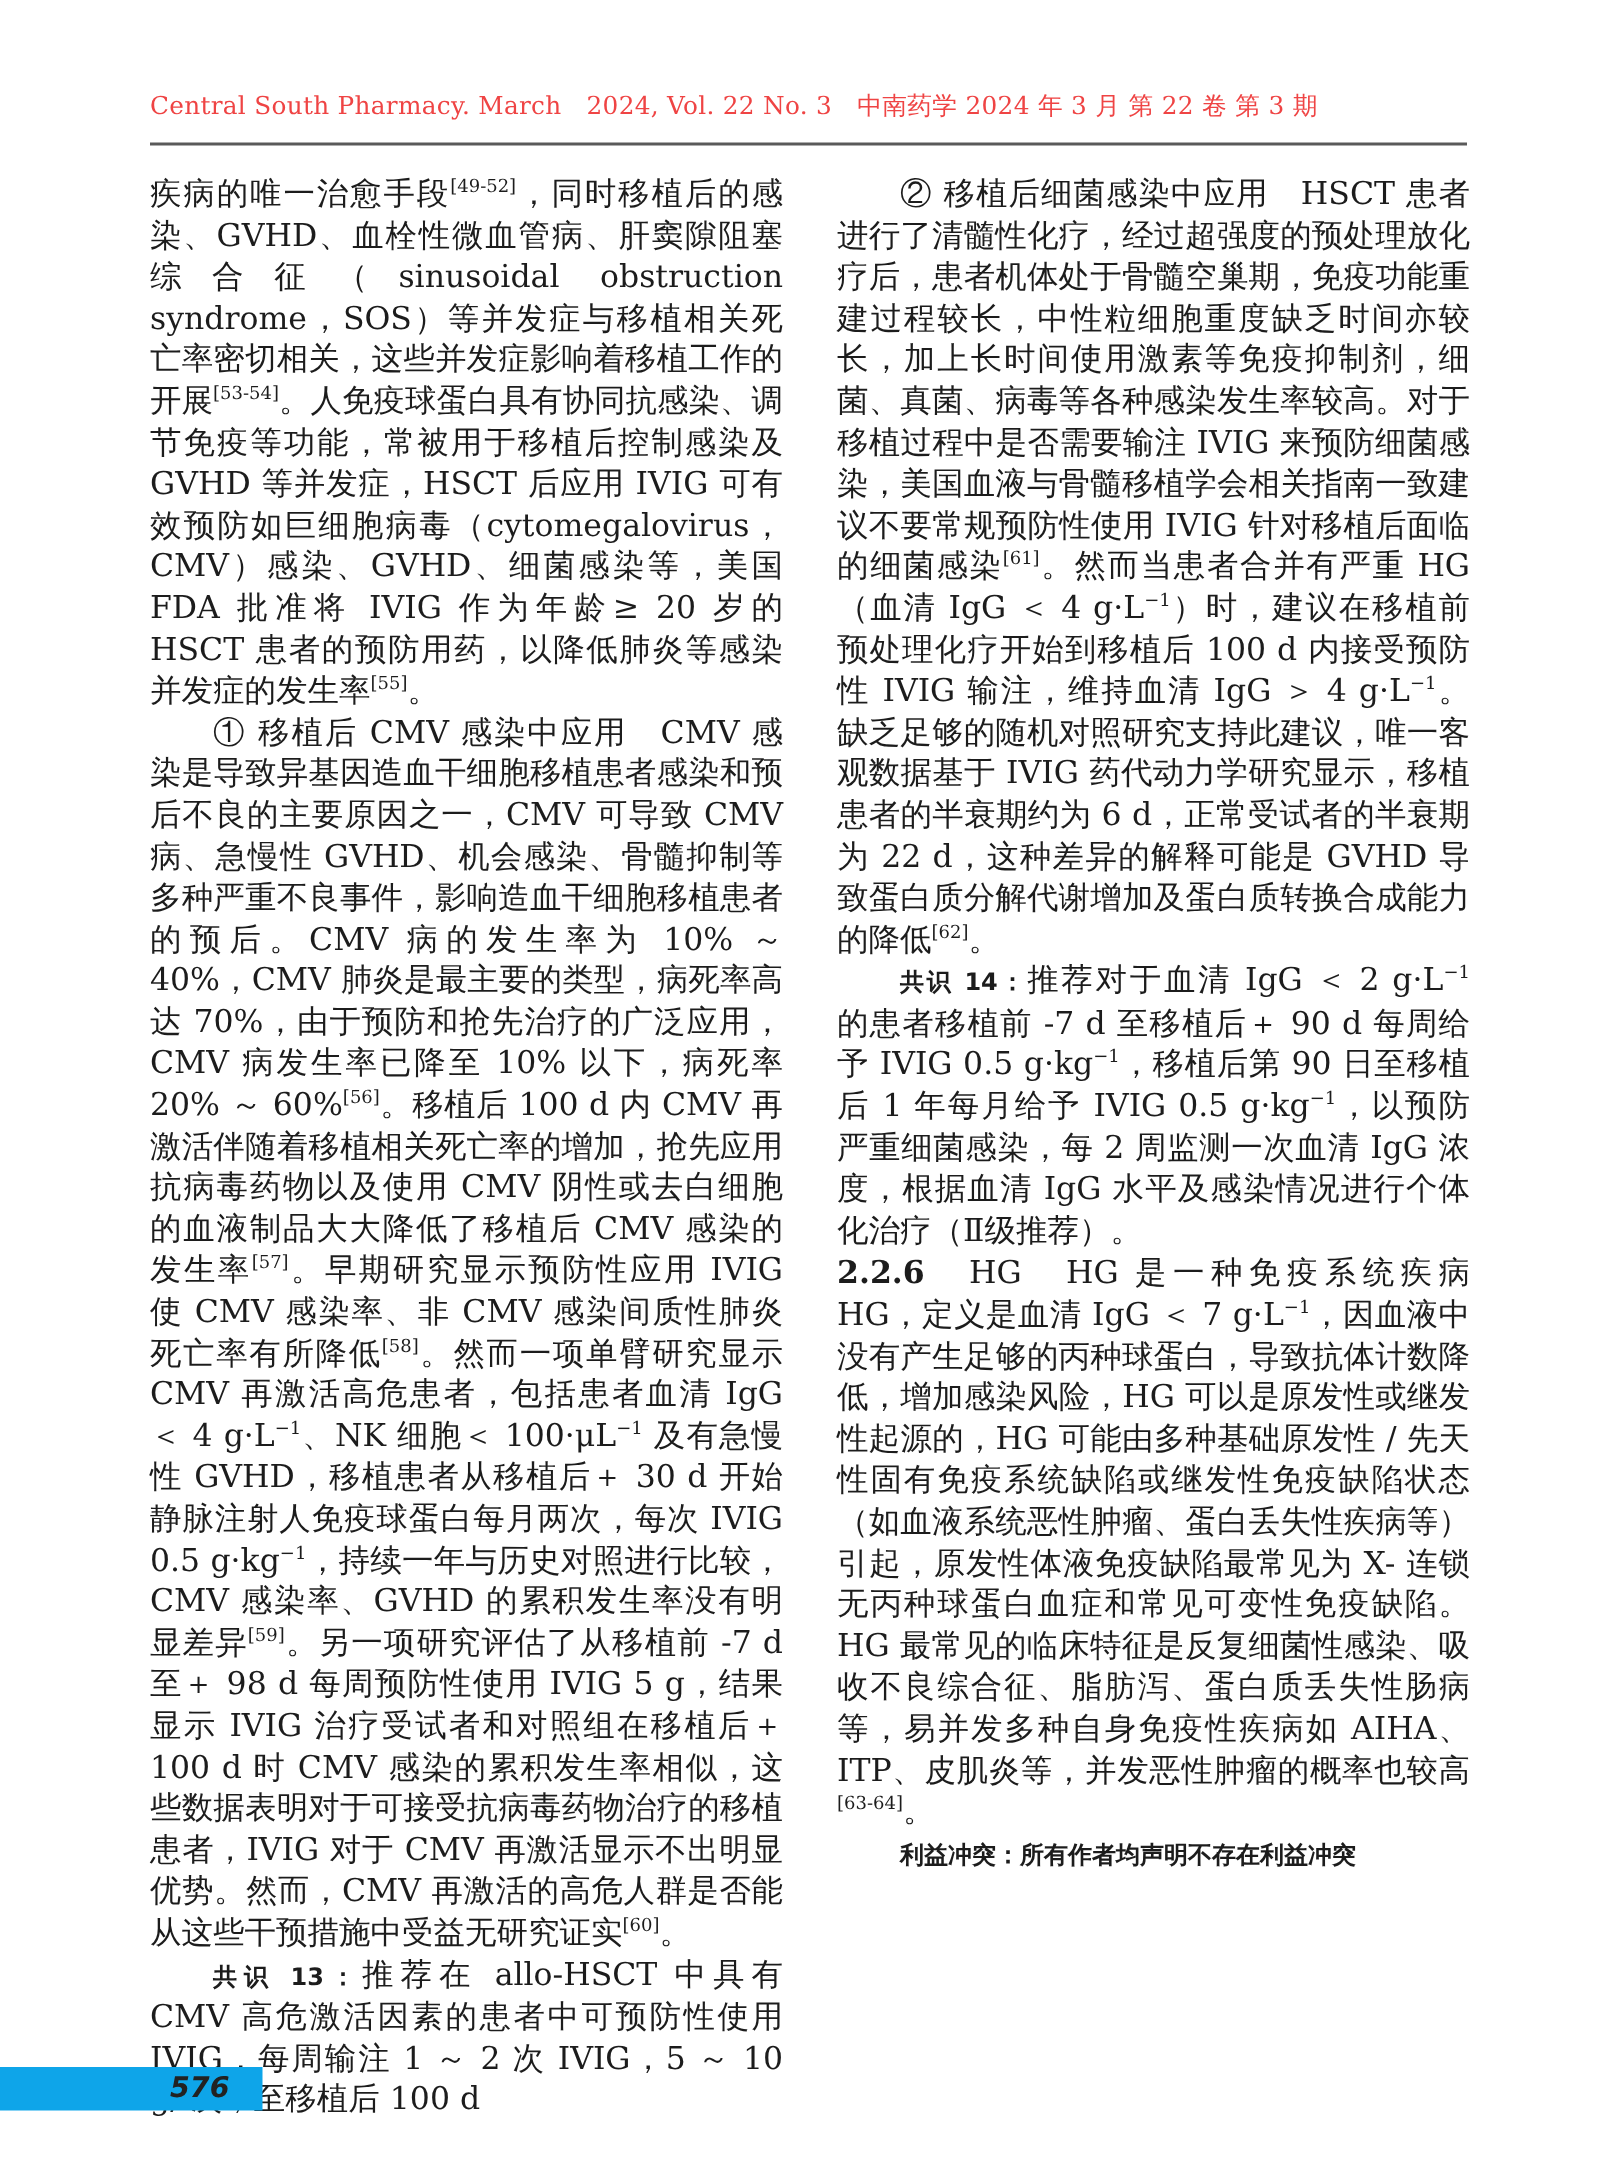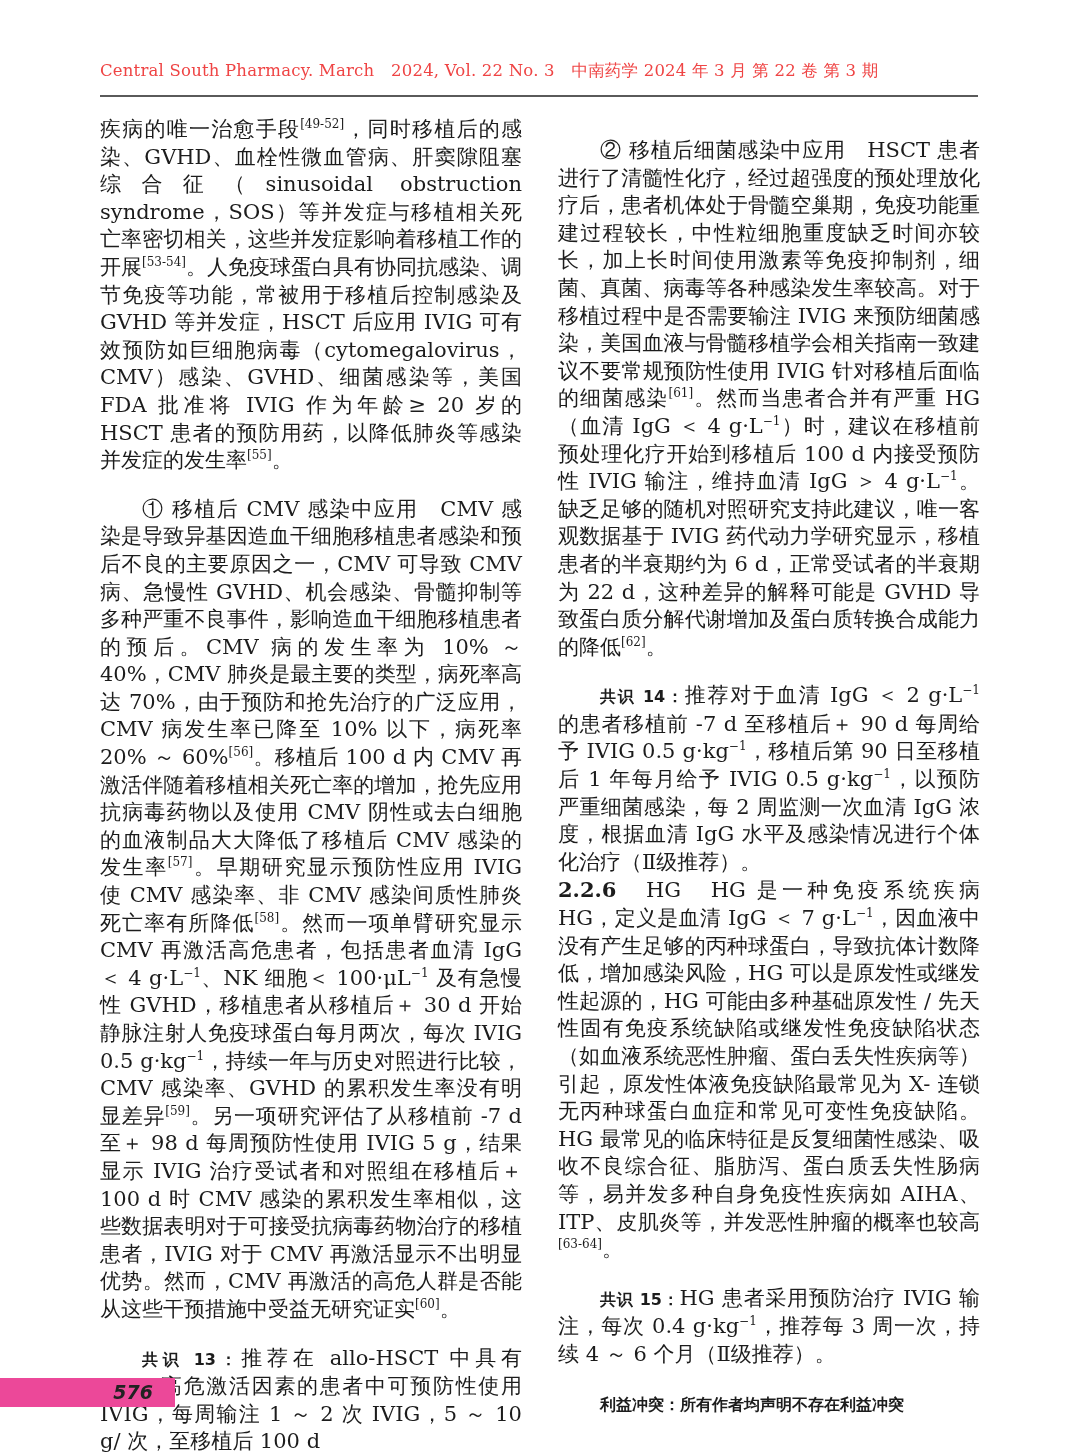--- a/index.html
+++ b/index.html
@@ -16,27 +16,27 @@
   }
   .content{
     position:absolute;left:100px;top:116px;width:880px;
     display:flex;gap:36px;
   }
   .col{
     width:430px;font-size:21px;line-height:27.6px;
     text-align:justify;
   }
   .para{margin:0;}
-  .para.indent{text-indent:2em;margin-top:21px;}
+  .para.indent{text-indent:2em;}
   sup{font-size:12px;line-height:0;vertical-align:super;}
   .b{font-weight:bold;}
   .hei{font-family:"DejaVu Sans","Liberation Sans",sans-serif;font-weight:bold;font-size:16px;}
   .footer-bar{
     position:absolute;left:0;top:1378px;width:175px;height:29px;
-    background:#ec4899;
+    background:#0ea5e9;
   }
   .page-num{
     position:absolute;right:22px;top:0;height:29px;line-height:29px;
     font-family:"DejaVu Sans","Liberation Sans",sans-serif;
     font-weight:bold;font-style:italic;font-size:19px;color:#222;
   }
 </style>
 </head>
 <body>
 
@@ -45,20 +45,19 @@
 <div class="content">
   <div class="col">
       <p class="para"><span>疾病的唯一治愈手段</span><sup>[49-52]</sup><span>，同时移植后的感染、GVHD、血栓性微血管病、肝窦隙阻塞综合征（sinusoidal obstruction syndrome，SOS）等并发症与移植相关死亡率密切相关，这些并发症影响着移植工作的开展</span><sup>[53-54]</sup><span>。人免疫球蛋白具有协同抗感染、调节免疫等功能，常被用于移植后控制感染及 GVHD 等并发症，HSCT 后应用 IVIG 可有效预防如巨细胞病毒（cytomegalovirus，CMV）感染、GVHD、细菌感染等，美国 FDA 批准将 IVIG 作为年龄≥ 20 岁的 HSCT 患者的预防用药，以降低肺炎等感染并发症的发生率</span><sup>[55]</sup><span>。</span></p>
       <p class="para indent"><span>① 移植后 CMV 感染中应用　CMV 感染是导致异基因造血干细胞移植患者感染和预后不良的主要原因之一，CMV 可导致 CMV 病、急慢性 GVHD、机会感染、骨髓抑制等多种严重不良事件，影响造血干细胞移植患者的预后。CMV 病的发生率为 10% ～ 40%，CMV 肺炎是最主要的类型，病死率高达 70%，由于预防和抢先治疗的广泛应用，CMV 病发生率已降至 10% 以下，病死率 20% ～ 60%</span><sup>[56]</sup><span>。移植后 100 d 内 CMV 再激活伴随着移植相关死亡率的增加，抢先应用抗病毒药物以及使用 CMV 阴性或去白细胞的血液制品大大降低了移植后 CMV 感染的发生率</span><sup>[57]</sup><span>。早期研究显示预防性应用 IVIG 使 CMV 感染率、非 CMV 感染间质性肺炎死亡率有所降低</span><sup>[58]</sup><span>。然而一项单臂研究显示 CMV 再激活高危患者，包括患者血清 IgG ＜ 4 g·L</span><sup>−1</sup><span>、NK 细胞＜ 100·μL</span><sup>−1</sup><span> 及有急慢性 GVHD，移植患者从移植后＋ 30 d 开始静脉注射人免疫球蛋白每月两次，每次 IVIG 0.5 g·kg</span><sup>−1</sup><span>，持续一年与历史对照进行比较，CMV 感染率、GVHD 的累积发生率没有明显差异</span><sup>[59]</sup><span>。另一项研究评估了从移植前 -7 d 至＋ 98 d 每周预防性使用 IVIG 5 g，结果显示 IVIG 治疗受试者和对照组在移植后＋ 100 d 时 CMV 感染的累积发生率相似，这些数据表明对于可接受抗病毒药物治疗的移植患者，IVIG 对于 CMV 再激活显示不出明显优势。然而，CMV 再激活的高危人群是否能从这些干预措施中受益无研究证实</span><sup>[60]</sup><span>。</span></p>
       <p class="para indent"><span class="b hei">共识 13：</span><span>推荐在 allo-HSCT 中具有 CMV 高危激活因素的患者中可预防性使用 IVIG，每周输注 1 ～ 2 次 IVIG，5 ～ 10 g/ 次，至移植后 100 d</span></p>
     </div>
   <div class="col">
       <p class="para indent"><span>② 移植后细菌感染中应用　HSCT 患者进行了清髓性化疗，经过超强度的预处理放化疗后，患者机体处于骨髓空巢期，免疫功能重建过程较长，中性粒细胞重度缺乏时间亦较长，加上长时间使用激素等免疫抑制剂，细菌、真菌、病毒等各种感染发生率较高。对于移植过程中是否需要输注 IVIG 来预防细菌感染，美国血液与骨髓移植学会相关指南一致建议不要常规预防性使用 IVIG 针对移植后面临的细菌感染</span><sup>[61]</sup><span>。然而当患者合并有严重 HG（血清 IgG ＜ 4 g·L</span><sup>−1</sup><span>）时，建议在移植前预处理化疗开始到移植后 100 d 内接受预防性 IVIG 输注，维持血清 IgG ＞ 4 g·L</span><sup>−1</sup><span>。缺乏足够的随机对照研究支持此建议，唯一客观数据基于 IVIG 药代动力学研究显示，移植患者的半衰期约为 6 d，正常受试者的半衰期为 22 d，这种差异的解释可能是 GVHD 导致蛋白质分解代谢增加及蛋白质转换合成能力的降低</span><sup>[62]</sup><span>。</span></p>
       <p class="para indent"><span class="b hei">共识 14：</span><span>推荐对于血清 IgG ＜ 2 g·L</span><sup>−1</sup><span> 的患者移植前 -7 d 至移植后＋ 90 d 每周给予 IVIG 0.5 g·kg</span><sup>−1</sup><span>，移植后第 90 日至移植后 1 年每月给予 IVIG 0.5 g·kg</span><sup>−1</sup><span>，以预防严重细菌感染，每 2 周监测一次血清 IgG 浓度，根据血清 IgG 水平及感染情况进行个体化治疗（Ⅱ级推荐）。</span></p>
       <p class="para"><span class="b">2.2.6</span><span>　HG　HG 是一种免疫系统疾病 HG，定义是血清 IgG ＜ 7 g·L</span><sup>−1</sup><span>，因血液中没有产生足够的丙种球蛋白，导致抗体计数降低，增加感染风险，HG 可以是原发性或继发性起源的，HG 可能由多种基础原发性 / 先天性固有免疫系统缺陷或继发性免疫缺陷状态（如血液系统恶性肿瘤、蛋白丢失性疾病等）引起，原发性体液免疫缺陷最常见为 X- 连锁无丙种球蛋白血症和常见可变性免疫缺陷。HG 最常见的临床特征是反复细菌性感染、吸收不良综合征、脂肪泻、蛋白质丢失性肠病等，易并发多种自身免疫性疾病如 AIHA、ITP、皮肌炎等，并发恶性肿瘤的概率也较高</span><sup>[63-64]</sup><span>。</span></p>
-      <p class="para indent"><span class="b hei">共识 15：</span><span>HG 患者采用预防治疗 IVIG 输注，每次 0.4 g·kg</span><sup>−1</sup><span>，推荐每 3 周一次，持续 4 ～ 6 个月（Ⅱ级推荐）。</span></p>
       <p class="para indent"><span class="b hei">利益冲突：所有作者均声明不存在利益冲突</span></p>
     </div>
 </div>
 
 <div class="footer-bar">
   <span class="page-num">576</span>
 </div>
 
 </body></html>

